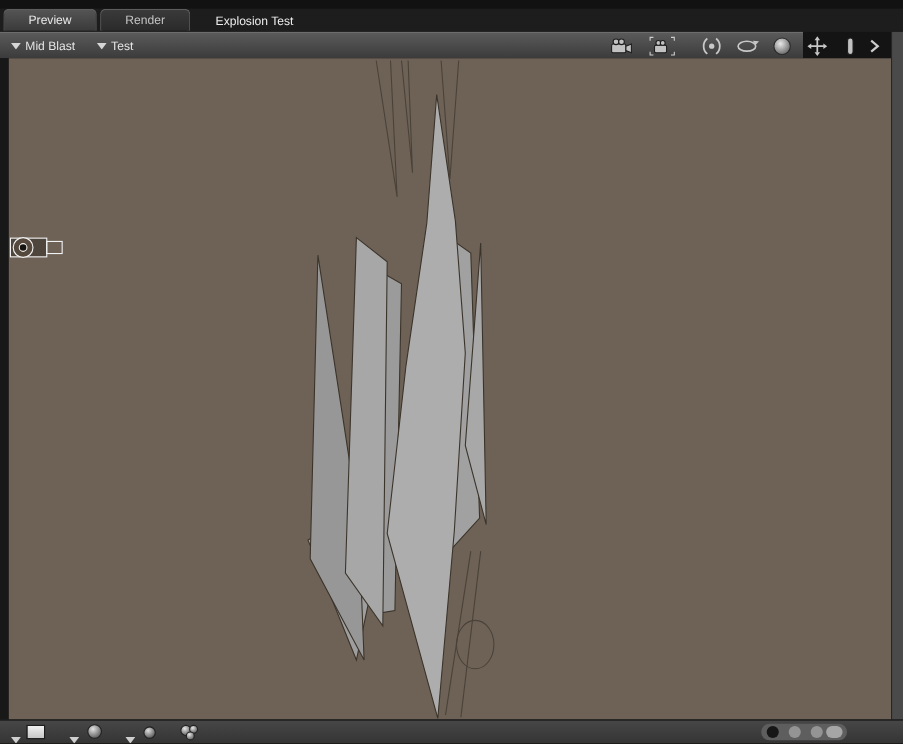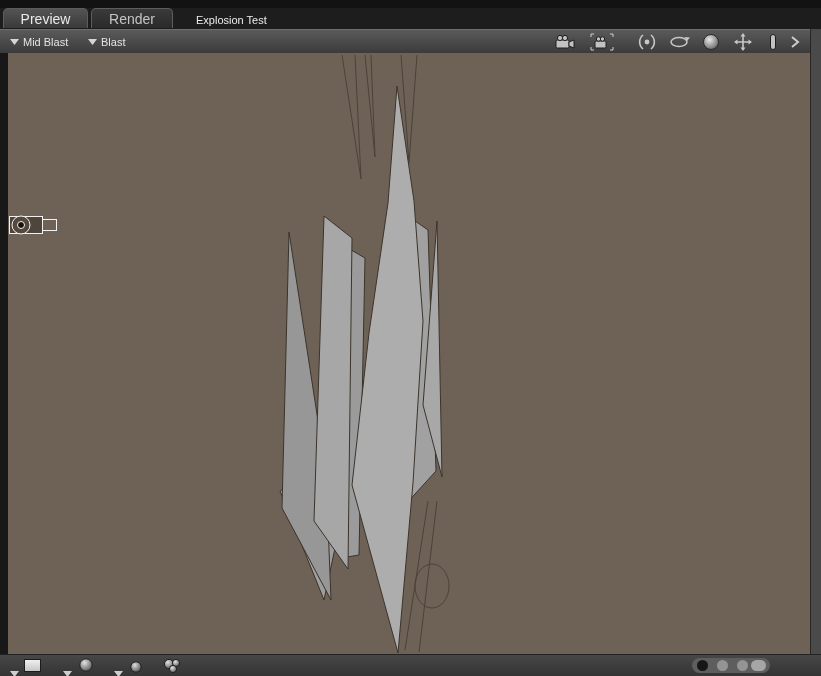--- a/index.html
+++ b/index.html
@@ -7,30 +7,30 @@
     position:relative;width:821px;height:676px;overflow:hidden;
     background:#141414;font-family:"Liberation Sans",sans-serif;
     -webkit-font-smoothing:antialiased;
   }
   
   #top-strip{position:absolute;left:0;top:0;width:821px;height:8px;background:#121212;border-bottom:1px solid #2b2b2b;}
   
   #tab-row{position:absolute;left:0;top:8px;width:821px;height:21px;background:#1d1d1d;}
   .tab{
     position:absolute;top:0;height:20px;line-height:20px;text-align:center;
-    font-size:14px;color:#c4c4c4;background:linear-gradient(#3a3a3a,#2a2a2a);
+    font-size:11px;color:#c4c4c4;background:linear-gradient(#3a3a3a,#2a2a2a);
     border:1px solid #5d5d5d;border-bottom:none;border-radius:5px 5px 0 0;box-sizing:border-box;
     cursor:default;
   }
   .tab.active{background:linear-gradient(#545454,#3a3a3a);color:#e9e9e9;}
   #tab-preview{left:3px;width:85px;}
   #tab-render{left:91px;width:82px;}
   #pane-title{position:absolute;left:196px;top:2px;height:20px;line-height:20px;font-size:11px;color:#ececec;}
   
-  #toolbar{position:absolute;left:0;top:29px;width:821px;height:24px;
+  #toolbar{position:absolute;left:0;top:29px;width:730px;height:24px;
     background:linear-gradient(#5a5a5a,#3b3b3b);border-top:1px solid #6d6d6d;box-sizing:border-box;}
   .tb-drop{position:absolute;top:0;height:24px;display:flex;align-items:center;gap:4px;
     color:#e4e4e4;font-size:11px;cursor:default;}
   #node-drop{left:10px;}
   #part-drop{left:88px;}
   .tb-icon{position:absolute;top:2px;width:26px;height:20px;cursor:default;}
   #icon-camera{left:552px;}
   #icon-frame-camera{left:589px;}
   #icon-orbit{left:634px;}
   #icon-rotate{left:666px;}
@@ -80,21 +80,21 @@
     <div class="tb-drop" id="node-drop">
       <svg width="9" height="6" viewBox="0 0 9 6">
           <path d="M0 0 H9 L4.5 6 Z" fill="#d6d6d6"></path>
         </svg>
       <span>Mid Blast</span>
     </div>
     <div class="tb-drop" id="part-drop">
       <svg width="9" height="6" viewBox="0 0 9 6">
           <path d="M0 0 H9 L4.5 6 Z" fill="#d6d6d6"></path>
         </svg>
-      <span>Blast</span>
+      <span>Test</span>
     </div>
 
     <div class="tb-icon" id="icon-camera">
       <svg width="26" height="20" viewBox="0 0 26 20">
         <rect x="4" y="8" width="13" height="8" rx="1.5" fill="#c2c2c2" stroke="#1e1e1e"></rect>
         <circle cx="8" cy="6" r="2.6" fill="#c2c2c2" stroke="#1e1e1e"></circle>
         <circle cx="13" cy="6" r="2.6" fill="#c2c2c2" stroke="#1e1e1e"></circle>
         <path d="M17 10 L22 8 V16 L17 14 Z" fill="#c2c2c2" stroke="#1e1e1e"></path>
       </svg>
     </div>

